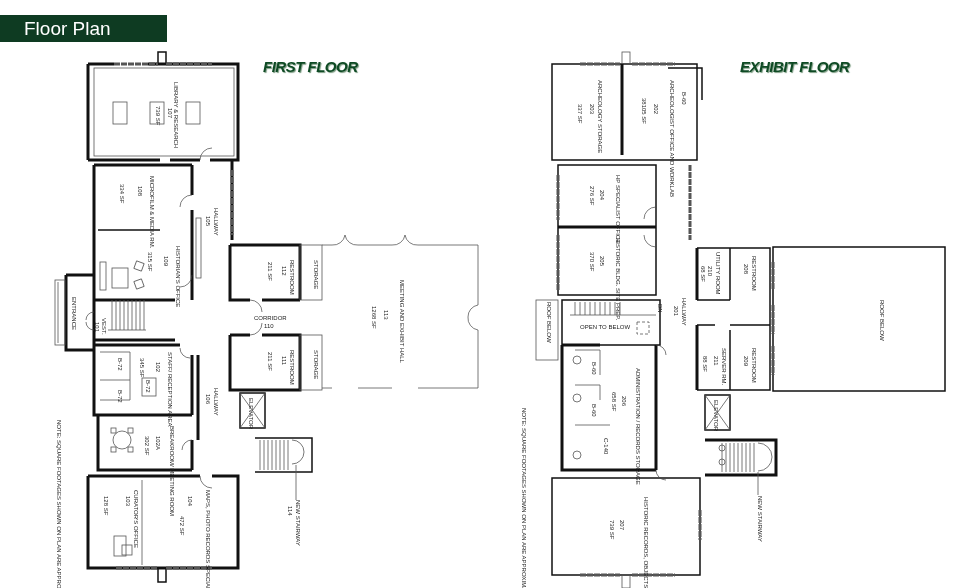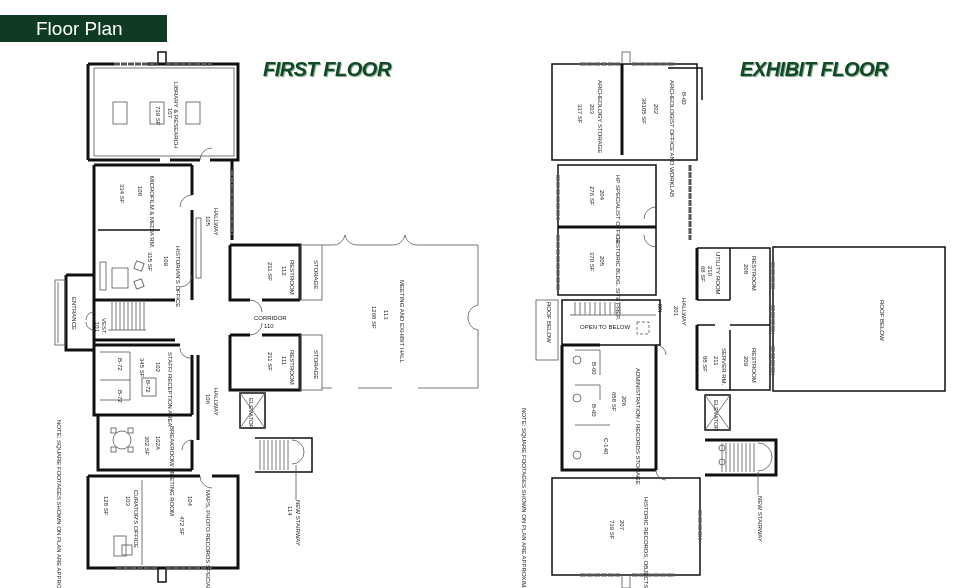--- a/index.html
+++ b/index.html
@@ -1,18 +1,18 @@
 <!DOCTYPE html>
 <html><head>
 <meta charset="utf-8">
 <style>
   html,body{margin:0;padding:0;background:#fff;}
   body{width:976px;height:588px;position:relative;overflow:hidden;font-family:"Liberation Sans",sans-serif;}
-  .header-bar{position:absolute;left:0;top:15px;width:167px;height:27px;background:#0e3b22;color:#fff;font-size:19px;line-height:27px;padding-left:36px;box-sizing:border-box;}
-  .floor-title{position:absolute;font-weight:bold;font-style:italic;font-size:20px;color:#0e4a24;letter-spacing:-0.5px;text-shadow:1px 1px 1px #7a9a80;}
+  .header-bar{position:absolute;left:0;top:15px;width:167px;height:27px;background:#0e3b22;color:#fff;font-size:19px;line-height:27px;padding-left:24px;box-sizing:border-box;}
+  .floor-title{position:absolute;font-weight:bold;font-style:italic;font-size:15px;color:#0e4a24;letter-spacing:-0.5px;text-shadow:1px 1px 1px #7a9a80;}
   svg{position:absolute;left:0;top:0;}
   .lbl{font-family:"Liberation Sans",sans-serif;font-size:6px;fill:#222;}
   .note{font-family:"Liberation Sans",sans-serif;font-size:6px;fill:#222;}
   .w{stroke:#111;stroke-width:3;fill:none;}
   .wt{stroke:#111;stroke-width:1.5;fill:none;}
   .th{stroke:#555;stroke-width:0.8;fill:none;}
   .win{stroke:#555;stroke-width:3;fill:none;stroke-dasharray:6 1;}
   .door{stroke:#444;stroke-width:0.7;fill:none;}
 </style>
 </head>

